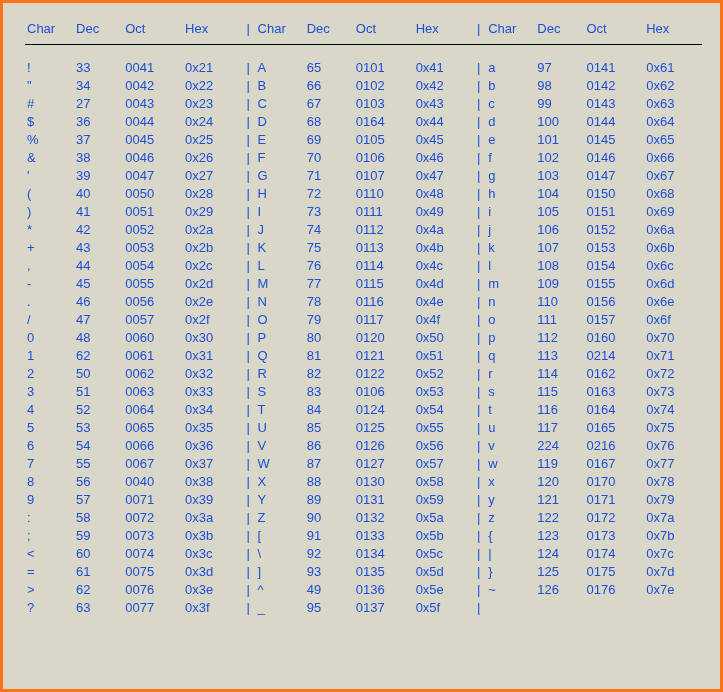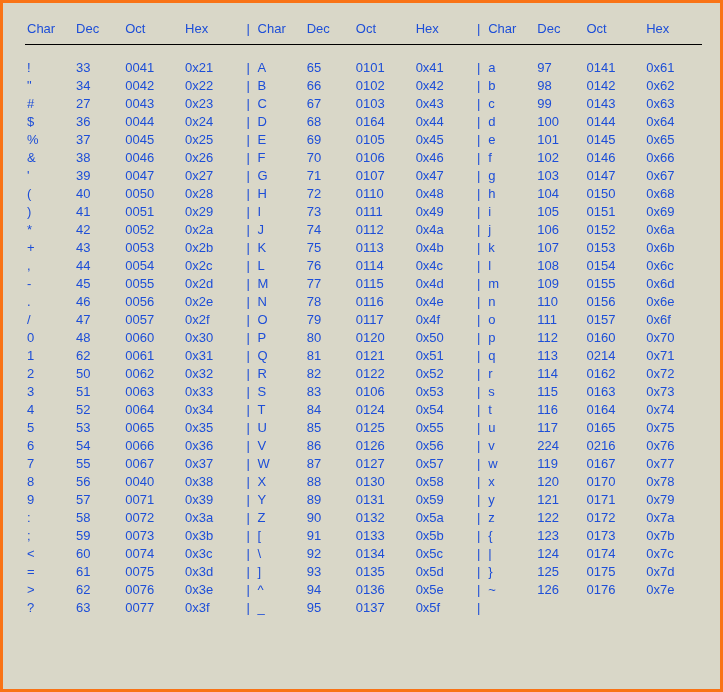--- a/index.html
+++ b/index.html
@@ -557,21 +557,21 @@
           <td>0175</td>
           <td>0x7d</td>
         </tr>
         <tr>
           <td>&gt;</td>
           <td>62</td>
           <td>0076</td>
           <td>0x3e</td>
           <td class="sep">|</td>
           <td>^</td>
-          <td>94</td>
+          <td>49</td>
           <td>0136</td>
           <td>0x5e</td>
           <td class="sep">|</td>
           <td>~</td>
           <td>126</td>
           <td>0176</td>
           <td>0x7e</td>
         </tr>
         <tr>
           <td>?</td>

